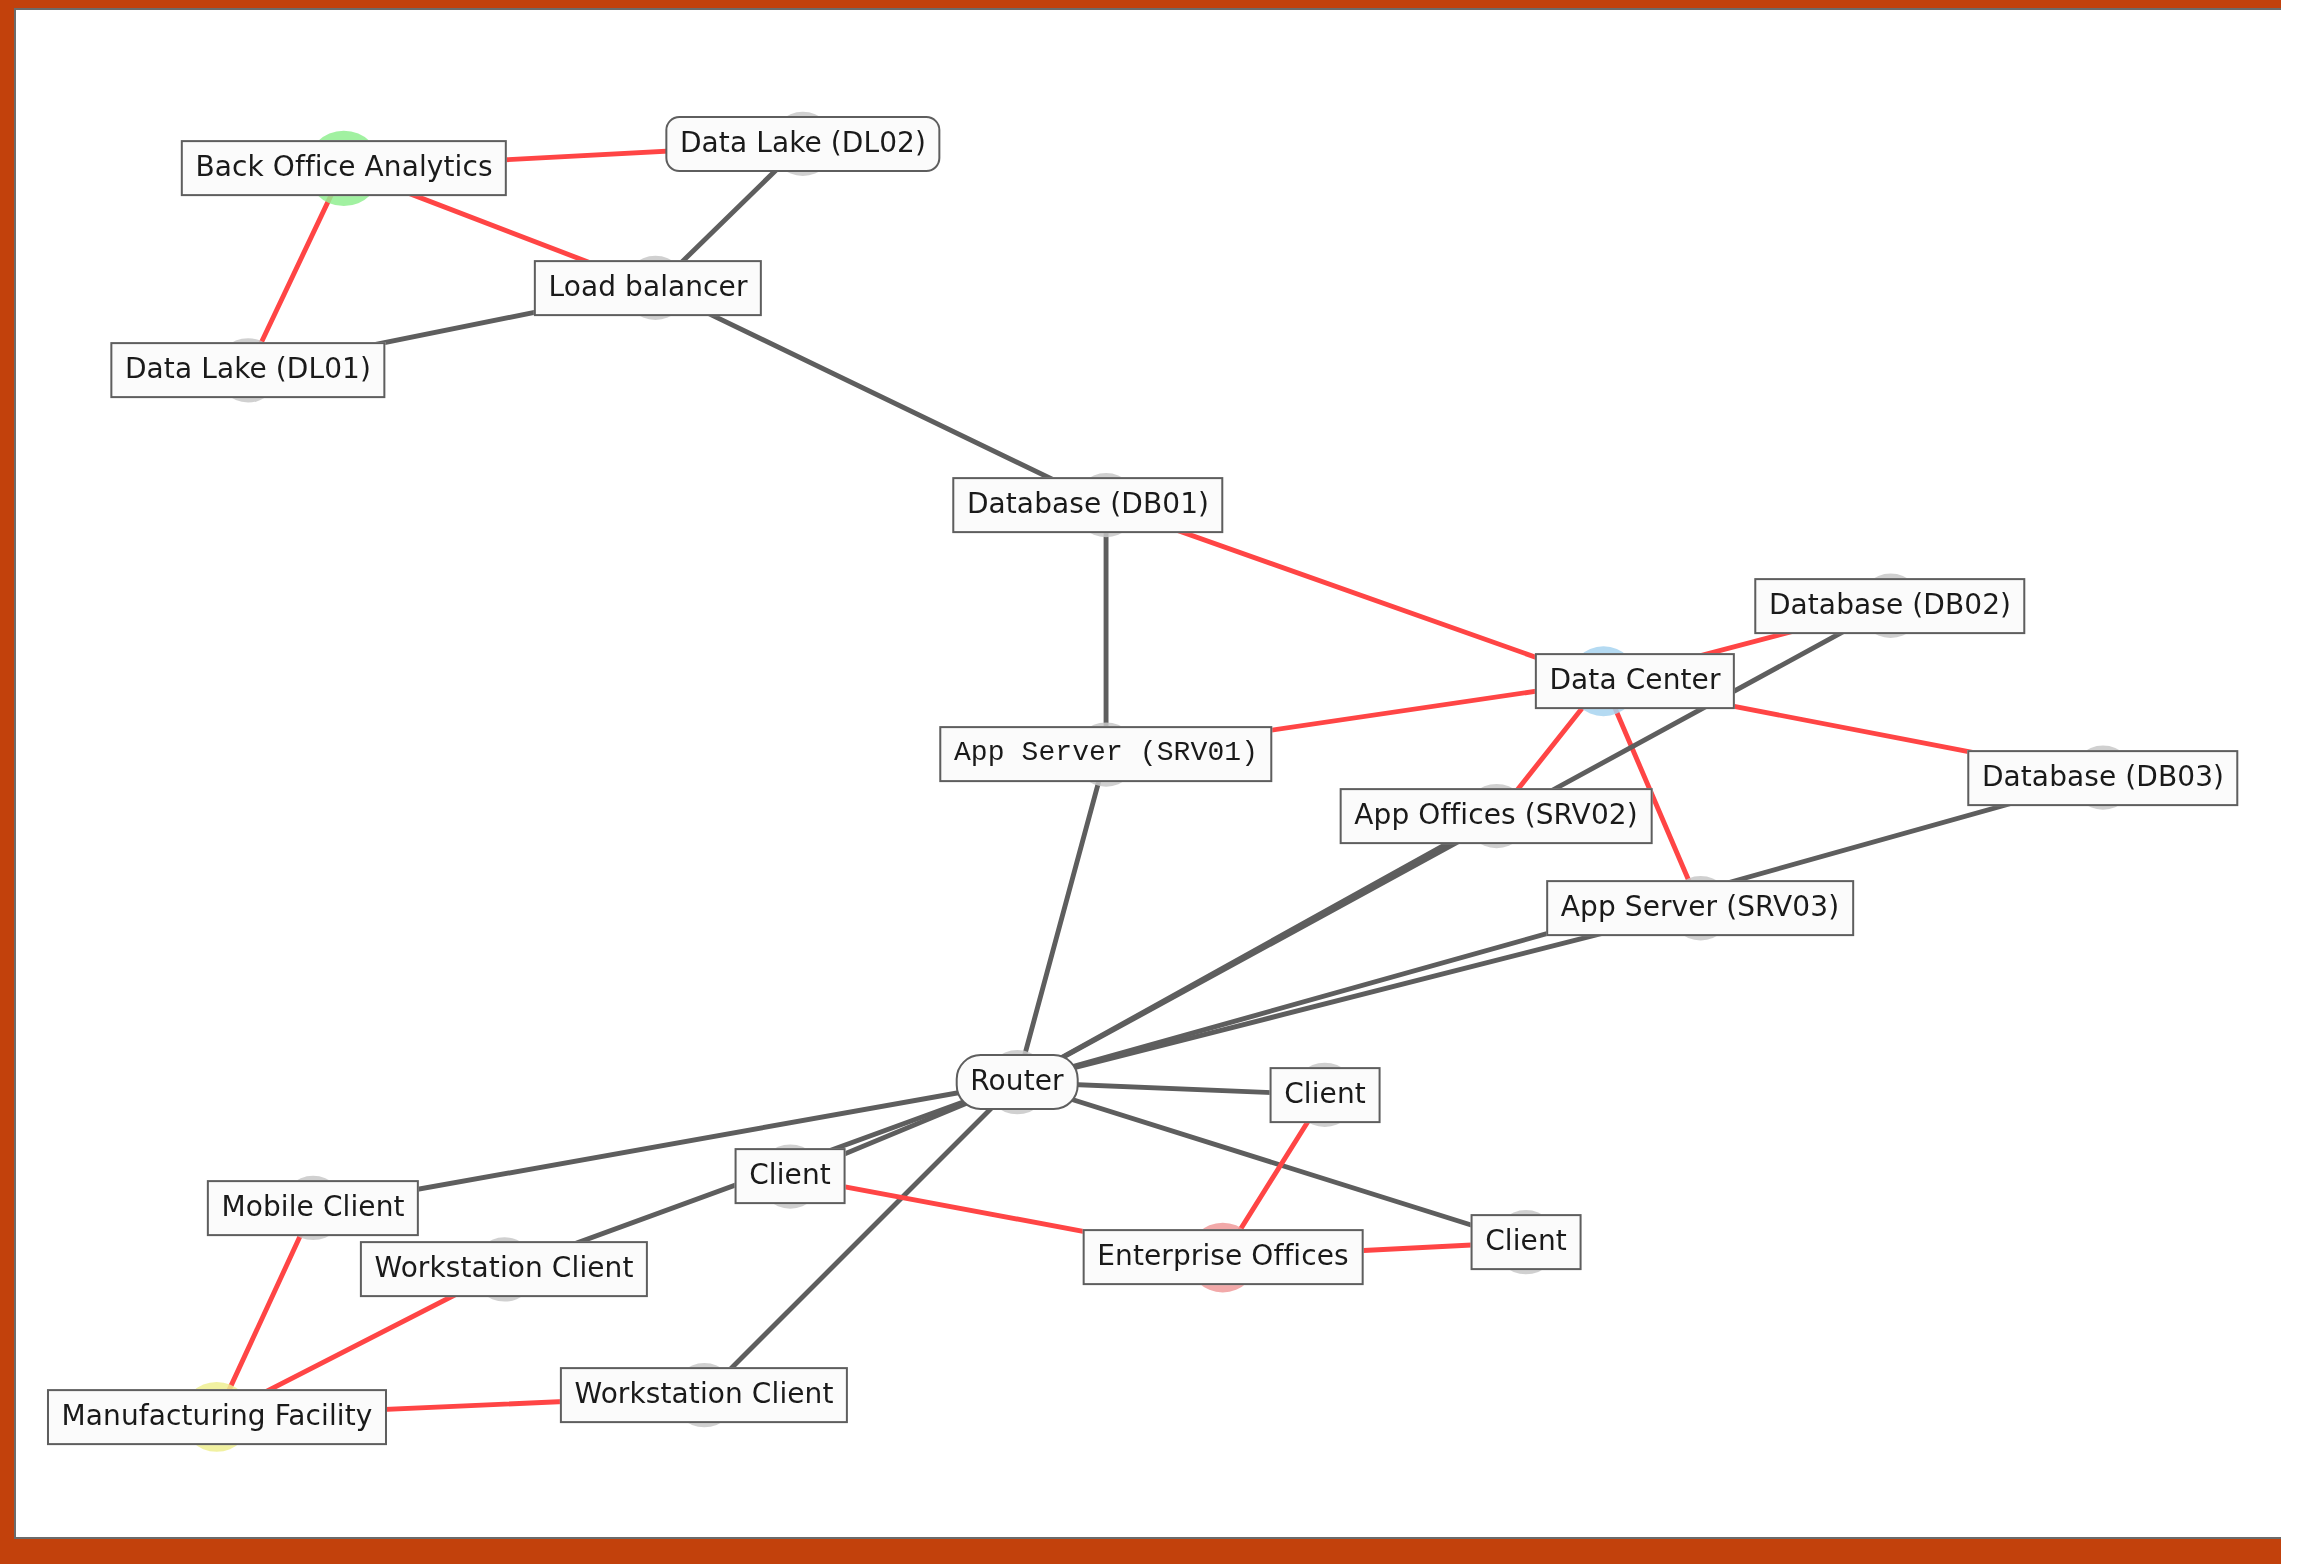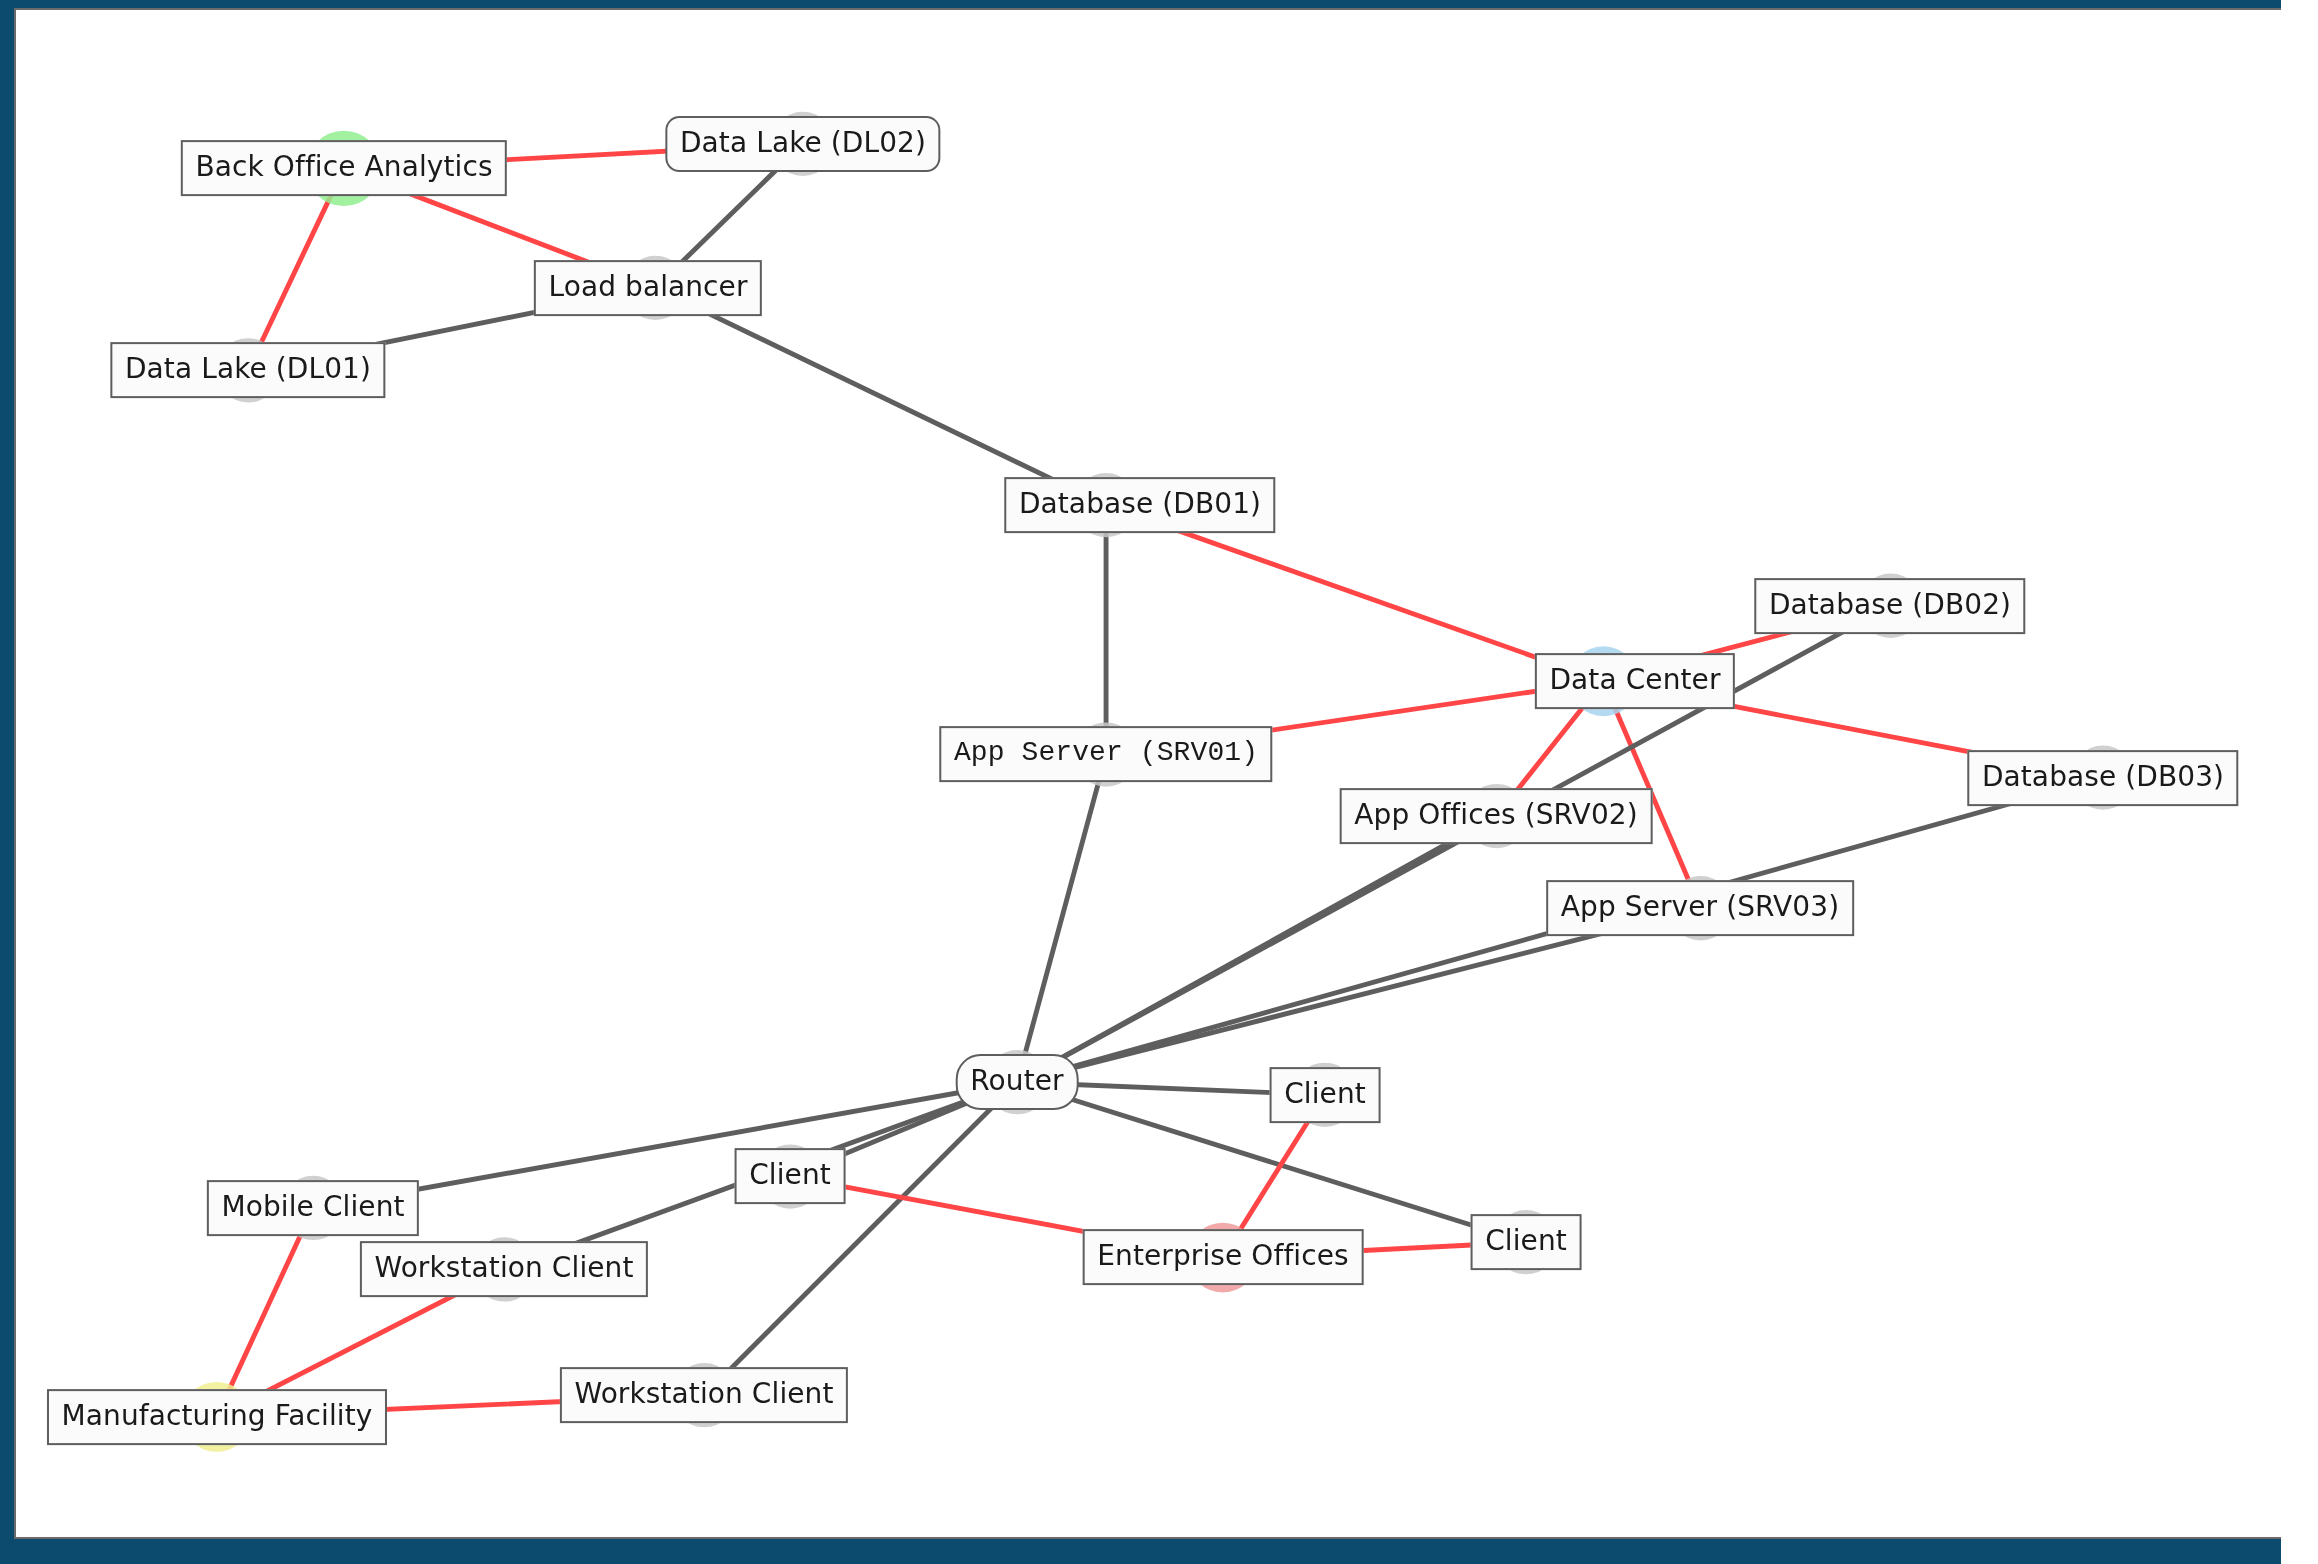--- a/index.html
+++ b/index.html
@@ -1,20 +1,20 @@
 <!DOCTYPE html>
 <html style="font-size:11.2px"><head>
 <meta charset="utf-8">
 <style>
   html,body{margin:0;padding:0;background:#ffffff;}
   body{font-family:"DejaVu Sans","Liberation Sans",sans-serif;}
   #canvas{
     position:relative;
     width:2281px;height:1565px;
-    background:#0c4a6e;
+    background:#c2410c;
     overflow:hidden;
   }
   #frame{
     position:absolute;
     left:14px;top:8.4px;
     width:2280px;height:1531px;
     border:2.8px solid #6b6b6b;
     background:#ffffff;
     box-sizing:border-box;
   }
@@ -96,21 +96,21 @@
         <circle cx="722" cy="1817" r="46" fill="#c8c8c8" opacity="0.85"></circle>
         <circle cx="1008" cy="1997" r="46" fill="#c8c8c8" opacity="0.85"></circle>
         <circle cx="310" cy="2028" r="50" fill="#eeee90" opacity="0.85"></circle>
       </g>
   </svg>
   <div id="label-layer">
       <div class="node-label" style="left: 344px; top: 168px;"><span>Back Office Analytics</span></div>
       <div class="node-label" style="left: 803px; top: 144px; border-radius: 14px;"><span>Data Lake (DL02)</span></div>
       <div class="node-label" style="left: 648px; top: 288px;"><span>Load balancer</span></div>
       <div class="node-label" style="left: 248px; top: 370px;"><span>Data Lake (DL01)</span></div>
-      <div class="node-label" style="left: 1140px; top: 505px;"><span>Database (DB01)</span></div>
+      <div class="node-label" style="left: 1088px; top: 505px;"><span>Database (DB01)</span></div>
       <div class="node-label" style="left: 1603px; top: 681px; margin-left: 32px;"><span>Data Center</span></div>
       <div class="node-label" style="left: 1890px; top: 606px;"><span>Database (DB02)</span></div>
       <div class="node-label" style="left: 2103px; top: 778px;"><span>Database (DB03)</span></div>
       <div class="node-label" style="left: 1106px; top: 754px; font-family: Liberation Mono, monospace;"><span>App Server (SRV01)</span></div>
       <div class="node-label" style="left: 1496px; top: 816px;"><span>App Offices (SRV02)</span></div>
       <div class="node-label" style="left: 1700px; top: 908px;"><span>App Server (SRV03)</span></div>
       <div class="node-label" style="left: 1017px; top: 1082px; border-radius: 25px;"><span>Router</span></div>
       <div class="node-label" style="left: 1325px; top: 1095px;"><span>Client</span></div>
       <div class="node-label" style="left: 790px; top: 1176px;"><span>Client</span></div>
       <div class="node-label" style="left: 313px; top: 1208px;"><span>Mobile Client</span></div>

